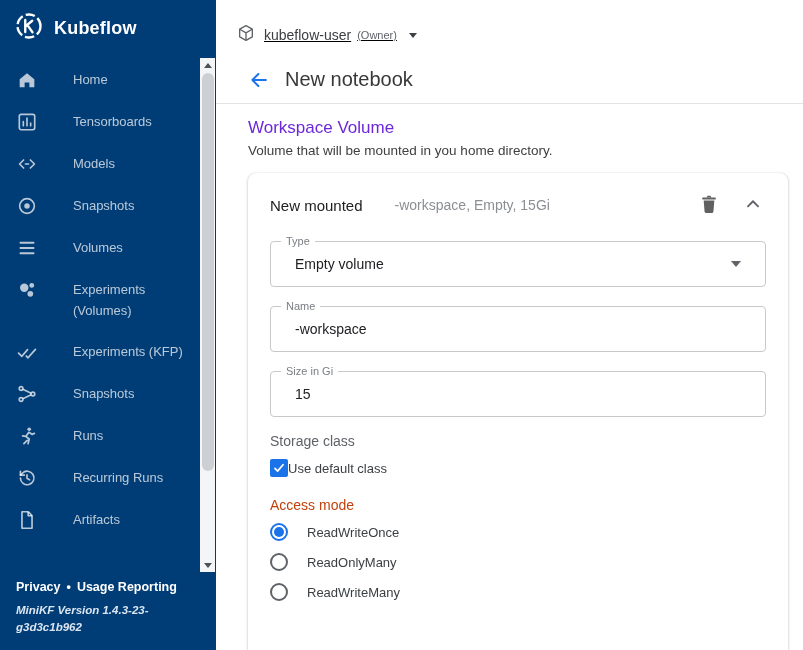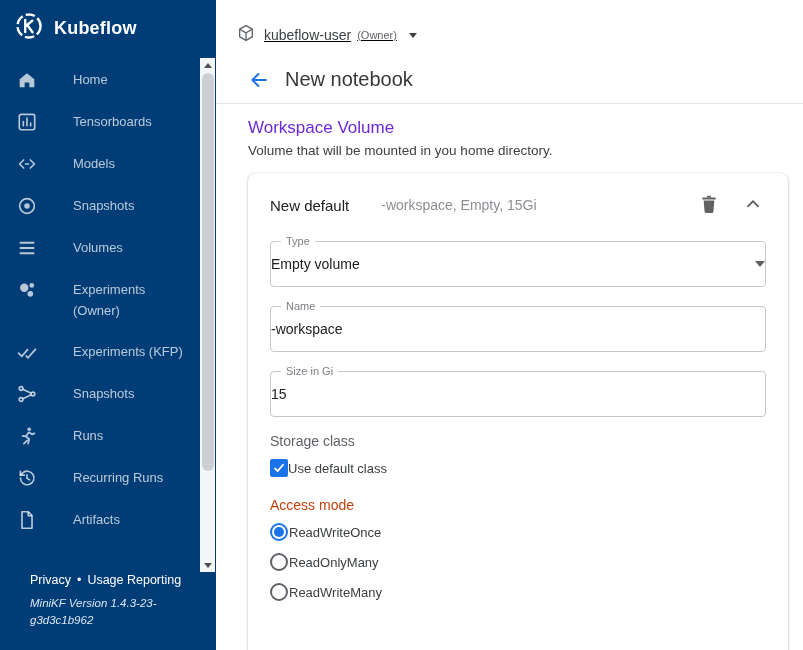--- a/index.html
+++ b/index.html
@@ -10,21 +10,21 @@
   
   .sidebar { position:absolute; left:0; top:0; width:216px; height:650px; background:#003c75; }
   .logo-row { height:56px; display:flex; align-items:center; gap:10px; padding:0 14px; }
   .brand { color:#fff; font-size:18px; font-weight:700; letter-spacing:.2px; }
   .nav { position:absolute; top:59px; left:0; width:200px; }
   .nav-item { display:flex; align-items:flex-start; gap:35px; padding:10px 10px 10px 16px; cursor:pointer;
               color:rgba(255,255,255,.72); font-size:13px; font-weight:500; line-height:21px; }
   .nav-item .nav-icon { width:22px; height:22px; flex:none; margin-top:0; }
   .nav-item .nav-icon svg { width:22px; height:22px; display:block; }
   .nav-item.active { background:rgba(0,0,0,.25); color:#fff; }
-  .sb-footer { position:absolute; left:14px; bottom:0; width:200px; padding:10px 16px 21px 16px; }
+  .sb-footer { position:absolute; left:0; bottom:0; width:200px; padding:10px 16px 14px 16px;font-weight:bold; }
   .sb-links { color:#fff; font-size:12.5px; display:flex; gap:6px; align-items:center; }
   .sb-links .lnk { cursor:pointer; }
   .sb-version { margin-top:8px; width:152px; font-size:11.5px; font-style:italic; color:#dbe6f2; line-height:1.5; }
 
   
   .sb-scroll { position:absolute; left:200px; top:58px; width:15px; height:514px; background:#f4f5f6; }
   .sb-scroll .btn { position:absolute; left:0; width:15px; height:14px; background:#f4f5f6; display:flex; align-items:center; justify-content:center; cursor:pointer; }
   .sb-scroll .btn.up { top:0; }
   .sb-scroll .btn.down { bottom:0; }
   .tri-up { width:0; height:0; border-left:4px solid transparent; border-right:4px solid transparent; border-bottom:5px solid #4d5156; }
@@ -50,39 +50,39 @@
   .section-sub { font-size:13.5px; color:#404040; margin-top:5px; }
 
   .card { margin-top:15px; background:#fff; border-radius:8px; box-shadow:0 1px 3px rgba(0,0,0,.25), 0 0 1px rgba(0,0,0,.18); padding:20px 22px; min-height:600px; }
   .card-header { display:flex; align-items:center; }
   .vol-name { font-size:15px; color:#212121; }
   .vol-summary { font-size:14px; color:#8b8f93; margin-left:32px; }
   .icon-btn { margin-left:auto; width:24px; height:24px; cursor:pointer; }
   .icon-btn.collapse { margin-left:20px; }
   .icon-btn svg { width:22px; height:22px; display:block; }
 
-  .field { position:relative; height:46px; border:1px solid #c6c8ca; border-radius:4px; display:flex; align-items:center; padding:0 0; background:#fff; }
+  .field { position:relative; height:46px; border:1px solid #c6c8ca; border-radius:4px; display:flex; align-items:center; padding:0 24px; background:#fff; }
   .field.first { margin-top:24px; }
   .field.next { margin-top:19px; }
   .field-label { position:absolute; top:-7px; left:10px; background:#fff; padding:0 5px; font-size:11px; color:#7a7e83; }
   .field-value { font-size:14px; color:#202124; }
   .field-input { border:none; outline:none; flex:1; font-size:14px; color:#202124; font-family:"Liberation Sans", sans-serif; background:transparent; }
   .caret { margin-left:auto; width:0; height:0; border-left:5px solid transparent; border-right:5px solid transparent; border-top:6px solid #5f6368; }
   .field.disabled { border-color:#d8dadc; }
   .field.disabled .field-label { color:#aeb2b7; }
   .field.disabled .field-value { color:#9aa0a6; }
   .field.disabled .caret { border-top-color:#aeb2b7; }
 
   .group-label { margin-top:16px; font-size:14px; color:#5f6368; }
   .check-row { margin-top:10px; display:flex; align-items:center; cursor:pointer; }
   .checkbox { width:18px; height:18px; border-radius:2px; background:#1a73e8; display:flex; align-items:center; justify-content:center; }
   .checkbox svg { width:14px; height:14px; }
   .check-label { font-size:13px; color:#3c4043; }
 
-  .radio-row { display:flex; align-items:center; gap:1px; margin-top:8px; cursor:pointer; height:22px; }
+  .radio-row { display:flex; align-items:center; gap:19px; margin-top:8px; cursor:pointer; height:22px; }
   .radio { width:18px; height:18px; border-radius:50%; border:2px solid #5f6368; position:relative; flex:none; }
   .radio.selected { border-color:#1a73e8; }
   .radio.selected::after { content:""; position:absolute; left:2px; top:2px; width:10px; height:10px; border-radius:50%; background:#1a73e8; }
   .radio-label { font-size:13px; color:#3c4043; }
   .access-label { margin-top:20px; font-size:14px; color:#c2410c; }
   .radio-group { margin-top:4px; }
 </style>
 </head>
 <body>
 
@@ -150,21 +150,21 @@
       </div>
 
       <div class="nav-item">
         <span class="nav-icon">
           <svg viewBox="0 0 24 24">
               <circle cx="9" cy="9.6" r="4.6" fill="currentColor"></circle>
               <circle cx="17.2" cy="7" r="2.6" fill="currentColor"></circle>
               <circle cx="15.6" cy="16.2" r="3.1" fill="currentColor"></circle>
             </svg>
         </span>
-        <span class="nav-label">Experiments (Owner)</span>
+        <span class="nav-label">Experiments (Volumes)</span>
       </div>
 
       <div class="nav-item">
         <span class="nav-icon">
           <svg viewBox="0 0 24 24" fill="none" stroke="currentColor" stroke-width="1.9" stroke-linecap="round" stroke-linejoin="round">
               <path d="M2.8 13.2l3.6 3.5 6.2-7.3M11.2 16.4l1.9 1.9 8.1-9.2"></path>
             </svg>
         </span>
         <span class="nav-label">Experiments (KFP)</span>
       </div>
@@ -255,21 +255,21 @@
     </span>
     <span class="page-title">New notebook</span>
   </div>
 
   <div class="content">
     <div class="section-title">Workspace Volume</div>
     <div class="section-sub">Volume that will be mounted in you home directory.</div>
 
     <div class="card">
       <div class="card-header">
-        <span class="vol-name">New default</span>
+        <span class="vol-name">New mounted</span>
         <span class="vol-summary">-workspace, Empty, 15Gi</span>
         <span class="icon-btn">
           <svg viewBox="0 0 24 24" fill="#616161">
               <path d="M6.2 8.2h11.6l-.95 12.1a1.5 1.5 0 0 1-1.5 1.4H8.65a1.5 1.5 0 0 1-1.5-1.4z"></path>
               <rect x="4.6" y="4.9" width="14.8" height="2.1" rx=".5"></rect>
               <path d="M9.4 4.9l.9-1.9h3.4l.9 1.9z"></path>
             </svg>
         </span>
         <span class="icon-btn collapse">
           <svg viewBox="0 0 24 24" fill="none" stroke="#5f6368" stroke-width="2" stroke-linecap="round" stroke-linejoin="round">

